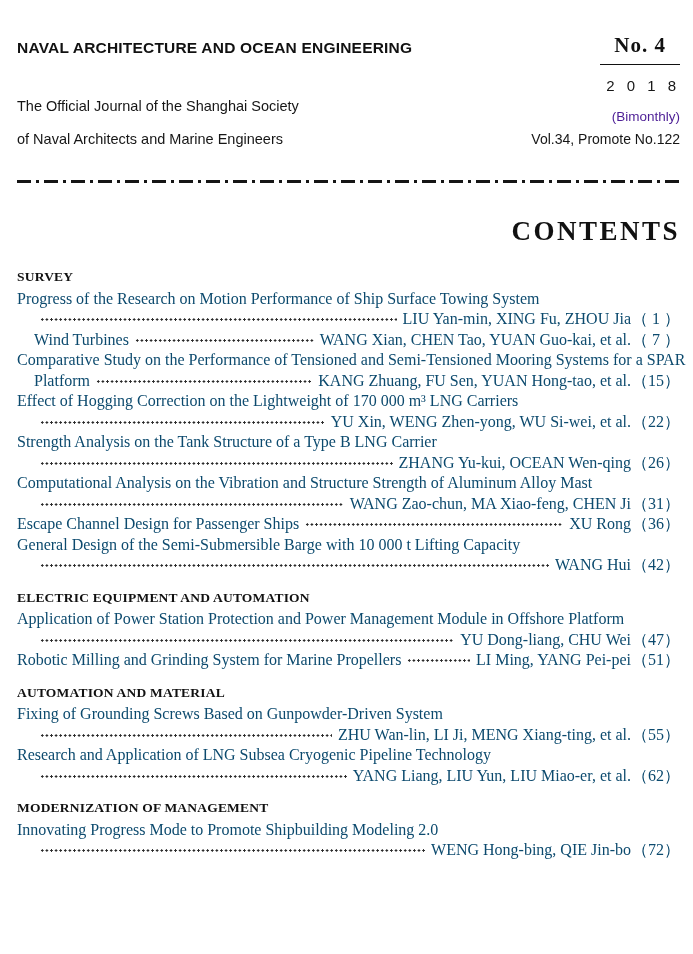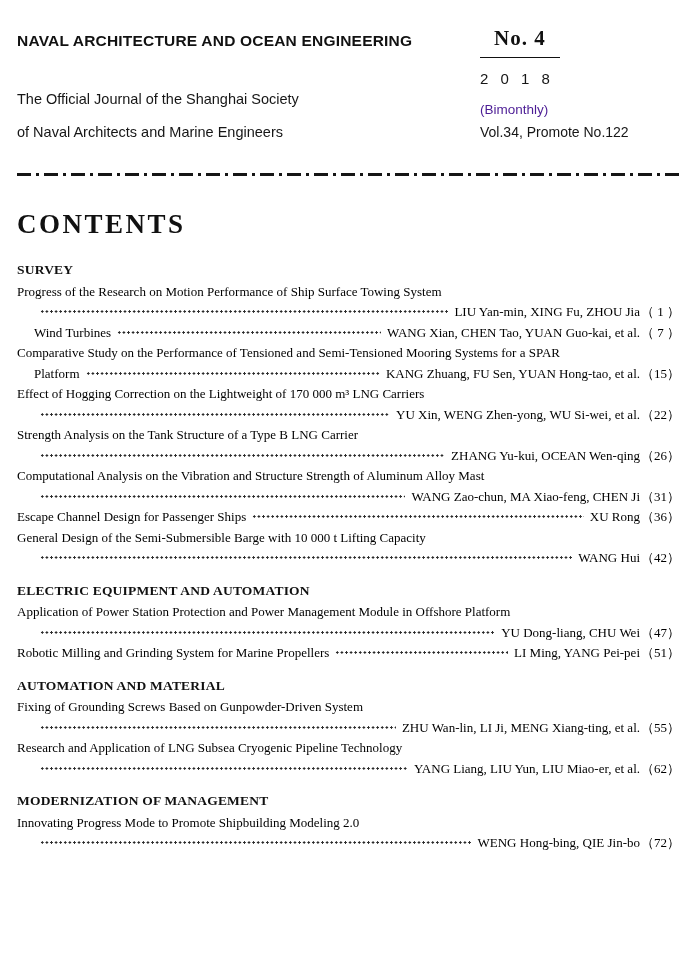--- a/index.html
+++ b/index.html
@@ -4,57 +4,57 @@
 <style>
   html,body { margin:0; padding:0; background:#e8e8e8; }
   #page {
     position: relative;
     width: 693px; height: 954px;
     margin: 0 auto;
     background: #ffffff;
     color: #111;
     font-family: "Liberation Serif", serif;
     box-sizing: border-box;
-    padding: 12px 13px 10px 17px;
+    padding: 19px 13px 10px 17px;
     overflow: hidden;
   }
   
   .hdr { display:flex; justify-content:space-between; margin-top:14px; }
   .hdr-left { width: 445px; font-family:"Liberation Sans", sans-serif; }
   .journal-title { font-size:15.5px; font-weight:bold; letter-spacing:.2px; margin:6px 0 0 0; }
   .subtitle { font-size:14.5px; margin-top:33px; line-height:33px; color:#161616; }
-  .hdr-right { width:200px; text-align:left; font-family:"Liberation Sans", sans-serif; }
+  .hdr-right { width:200px; text-align:right; font-family:"Liberation Sans", sans-serif; }
   .issue-no {
     font-family:"Liberation Serif", serif; font-weight:bold;
     font-size:21px; letter-spacing:1px;
     display:inline-block; padding:0 14px 6px 14px;
     border-bottom:1.5px solid #111;
   }
   .year { font-size:15px; letter-spacing:4px; margin-top:12px; color:#161616; }
   .frequency { font-size:13.5px; margin-top:15px; color:#4c1d95; }
   .vol { font-size:14px; margin-top:7px; color:#161616; }
   
   .divider {
     height:3px; margin-top:24px;
     background-image: repeating-linear-gradient(90deg,
       #151515 0px, #151515 14px,
       transparent 14px, transparent 19px,
       #151515 19px, #151515 22px,
       transparent 22px, transparent 27px);
   }
   
   .contents-title {
-    text-align:left; font-weight:bold; font-size:27px;
+    text-align:right; font-weight:bold; font-size:27px;
     letter-spacing:2.5px; margin-top:33px; margin-bottom:20px;
   }
   .section-heading {
     font-size:13.5px; font-weight:bold; letter-spacing:.2px;
     margin:12px 0 1px 0; line-height:20.5px;
   }
-  .item { font-size:13px; line-height:20.5px; color:#000000; }
+  .item { font-size:16px; line-height:20.5px; color:#0c4a6e; }
   .title-line { white-space:nowrap; }
   .leader-row { display:flex; align-items:baseline; }
   .leader-row.indent { margin-left:17px; }
   .cont-text { white-space:nowrap; }
   .leader {
     flex:1 1 auto; min-width:18px; height:9px; margin:0 6px;
     background-image: radial-gradient(circle, #2a2a2a 1.05px, transparent 1.35px);
     background-size: 4.6px 9px;
     background-repeat: repeat-x;
     background-position: left center;

